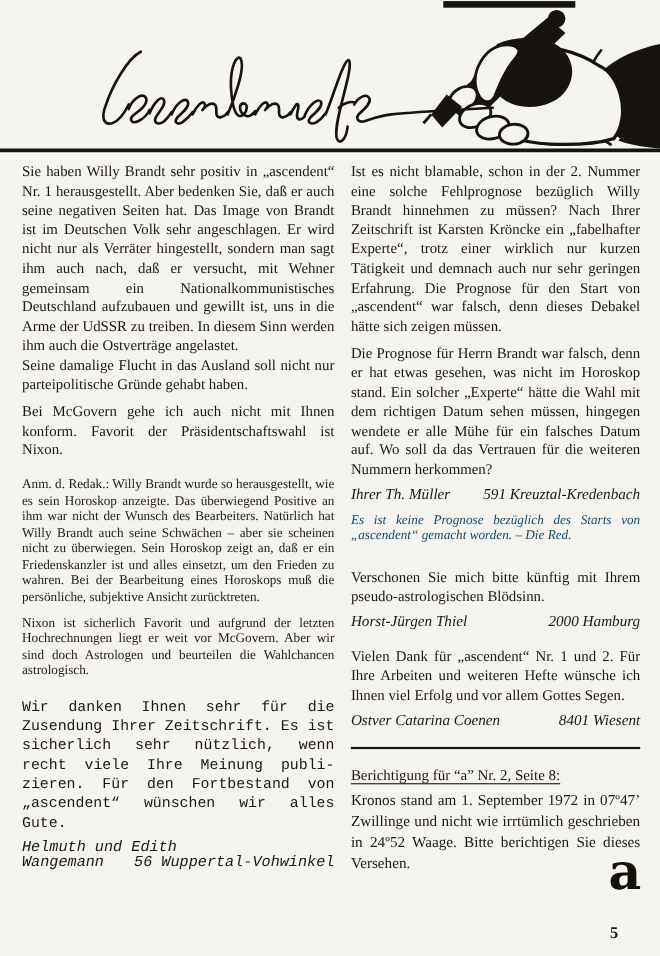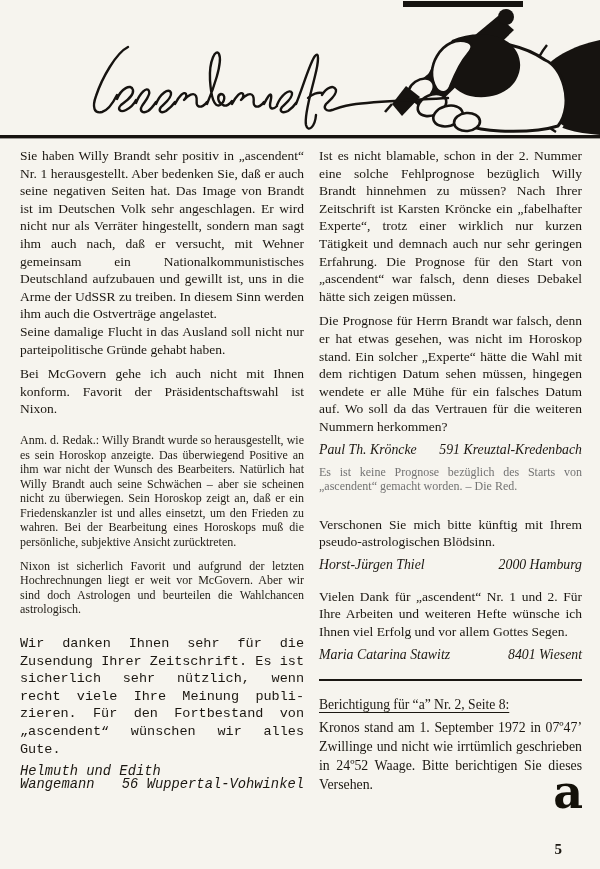--- a/index.html
+++ b/index.html
@@ -33,21 +33,21 @@
   .letter { margin-bottom:15px; }
   .letter:last-child { margin-bottom:0;font-family:Liberation Mono, monospace; }
 
   .ed-note { margin:14px 0 18px; }
   .ed-note p {
     font-size:12px; line-height:14.6px; text-align:justify; color:#201c15;
   }
   .ed-note p + p { margin-top:9px; }
 
   .reply {
-    font-size:12px; line-height:14.6px; text-align:justify; margin-top:7px; color:#737373;
+    font-size:12px; line-height:14.6px; text-align:justify; margin-top:7px; color:#0c4a6e;font-style:italic;
   }
 
   .correction { position:relative; margin-top:16px; }
   .correction-rule { border:none; border-top:2px solid #1a1713; margin-bottom:14px; }
   .correction-heading {
     font-size:13.6px; font-weight:normal; text-decoration:underline;
     text-underline-offset:3px; margin-bottom:4px; line-height:19px;
   }
   .correction-body {
     font-size:13.8px; line-height:19px; text-align:justify;
@@ -141,38 +141,38 @@
           <span class="loc">56 Wuppertal-Vohwinkel</span>
         </div>
       </article>
     </section>
 
     <section class="col col-right">
       <article class="letter">
         <p class="body-text">Ist es nicht blamable, schon in der 2. Num­mer eine solche Fehl­prognose bezüglich Willy Brandt hinnehmen zu müssen? Nach Ihrer Zeitschrift ist Karsten Kröncke ein „fabel­hafter Experte“, trotz einer wirklich nur kurzen Tätigkeit und demnach auch nur sehr geringen Erfahrung. Die Prognose für den Start von „ascendent“ war falsch, denn die­ses Debakel hätte sich zeigen müssen.</p>
         <p class="body-text gap-before">Die Prognose für Herrn Brandt war falsch, denn er hat etwas gesehen, was nicht im Horoskop stand. Ein solcher „Experte“ hätte die Wahl mit dem richtigen Datum sehen müssen, hingegen wendete er alle Mühe für ein falsches Datum auf. Wo soll da das Ver­trauen für die weiteren Nummern herkom­men?</p>
         <div class="sig">
-          <span class="name">Paul Th. Kröncke</span>
+          <span class="name">Ihrer Th. Müller</span>
           <span class="loc">591 Kreuztal-Kredenbach</span>
         </div>
         <p class="reply">Es ist keine Prognose bezüglich des Starts von „ascendent“ gemacht worden. – Die Red.</p>
       </article>
 
       <article class="letter" style="margin-top:22px;">
         <p class="body-text">Verschonen Sie mich bitte künftig mit Ihrem pseudo-astrologischen Blödsinn.</p>
         <div class="sig">
           <span class="name">Horst-Jürgen Thiel</span>
           <span class="loc">2000 Hamburg</span>
         </div>
       </article>
 
       <article class="letter">
         <p class="body-text">Vielen Dank für „ascendent“ Nr. 1 und 2. Für Ihre Arbeiten und weiteren Hefte wün­sche ich Ihnen viel Erfolg und vor allem Gottes Segen.</p>
         <div class="sig">
-          <span class="name">Maria Catarina Stawitz</span>
+          <span class="name">Ostver Catarina Coenen</span>
           <span class="loc">8401 Wiesent</span>
         </div>
       </article>
 
       <div class="correction">
         <hr class="correction-rule">
         <h3 class="correction-heading">Berichtigung für “a” Nr. 2, Seite 8:</h3>
         <p class="correction-body">Kronos stand am 1. September 1972 in 07º47’ Zwillinge und nicht wie irrtümlich geschrie­ben in 24º52 Waage. Bitte berichtigen Sie dieses Versehen.</p>
         <div class="a-logo">a</div>
       </div>

